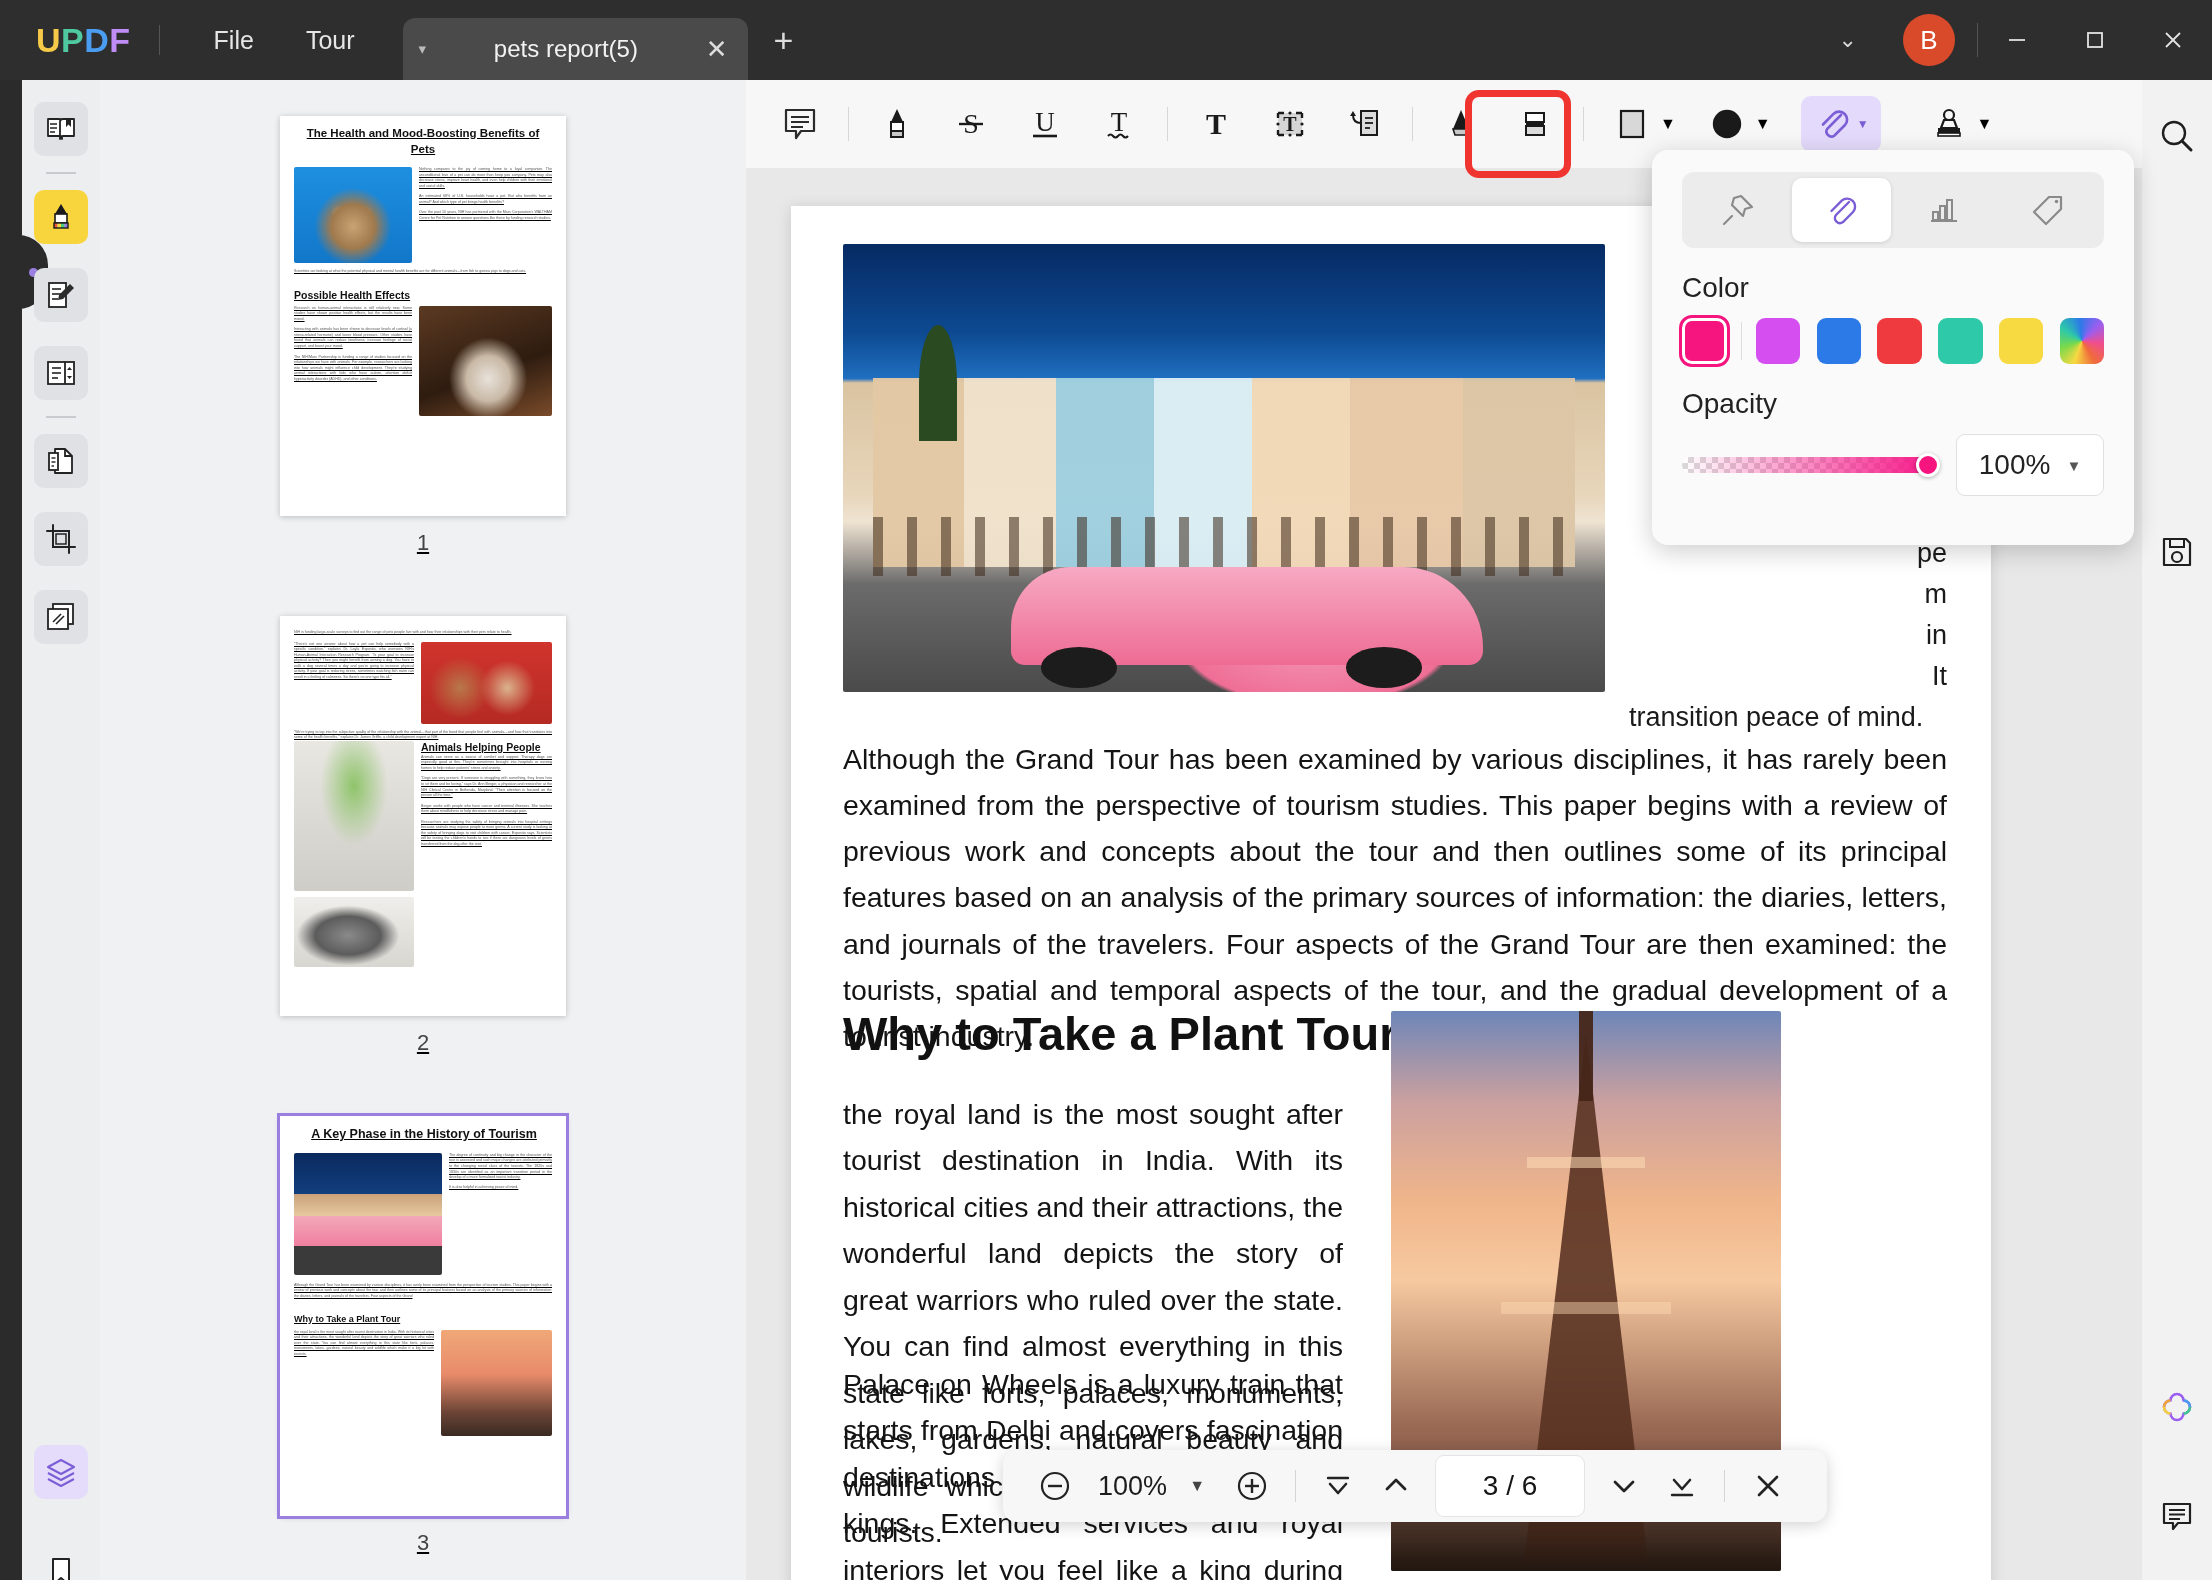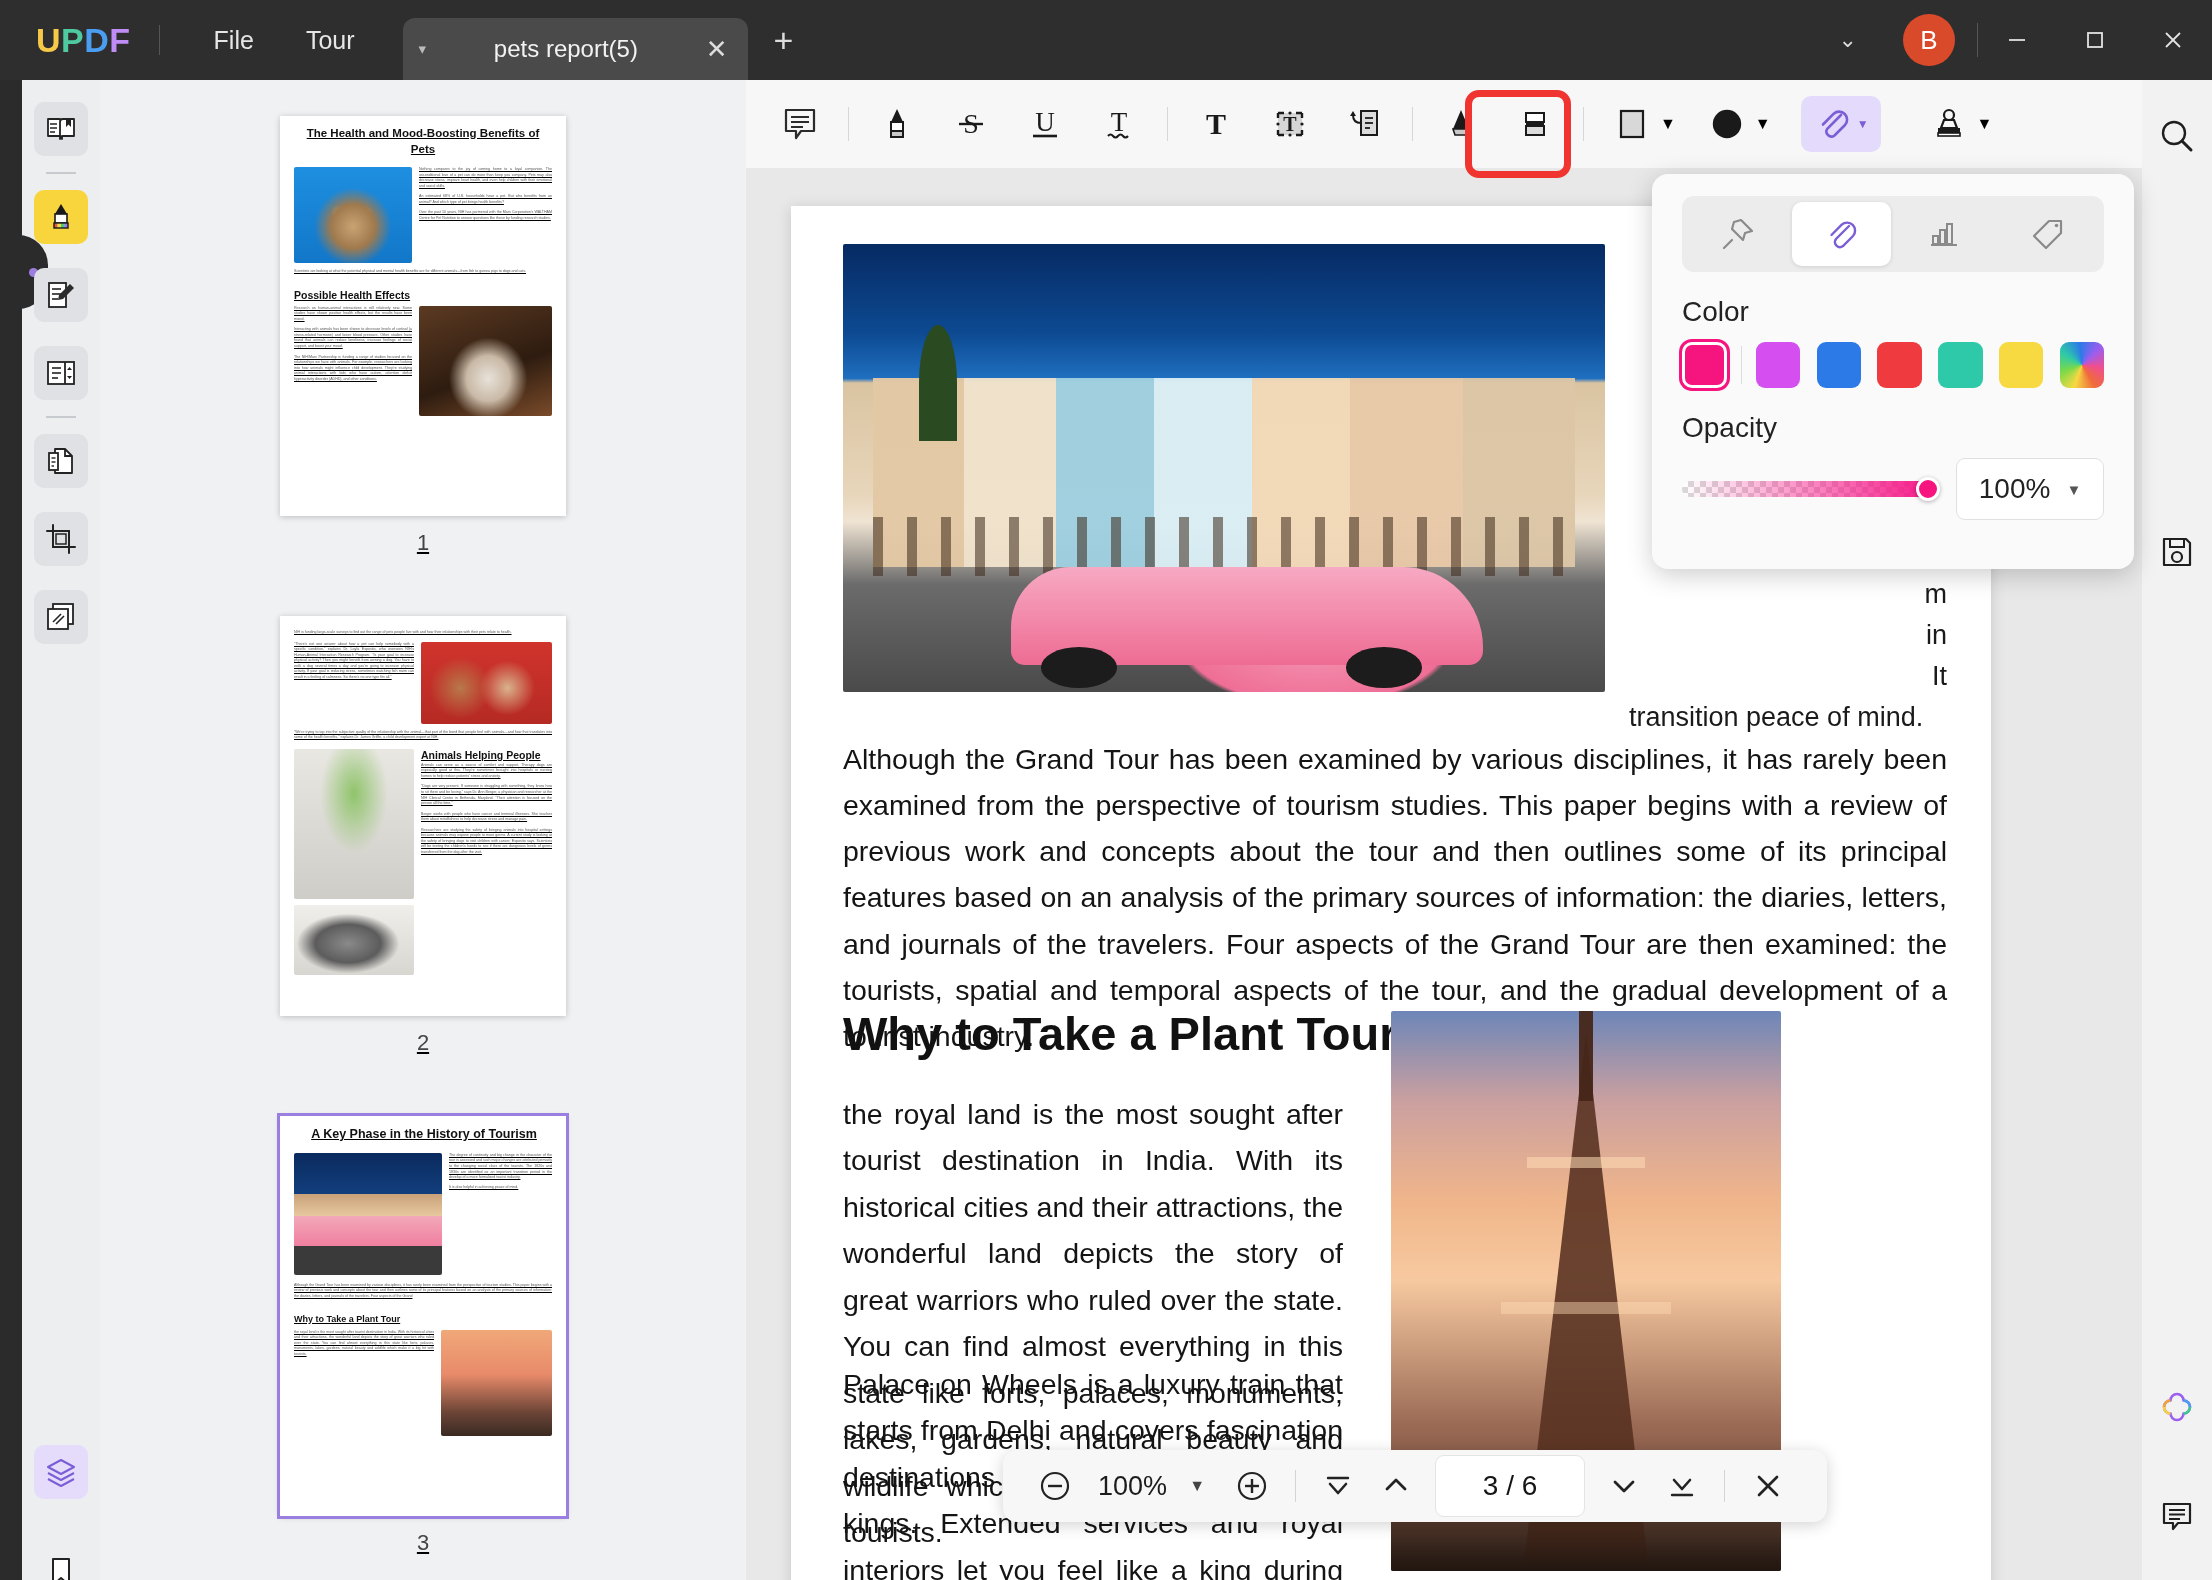--- a/index.html
+++ b/index.html
@@ -139,21 +139,21 @@
     font-size:28.5px; line-height:1.62; color:#141414; text-align:justify;
   }
   .pg-h1 { position:absolute; left:52px; font-size:47px; font-weight:bold; color:#111; }
   .pg-col { position:absolute; left:52px; width:500px;
             font-size:28.5px; line-height:1.63; color:#141414; text-align:justify; }
   .pg-eiffel { position:absolute; left:600px; width:390px; height:560px;
                overflow:hidden; border-radius:2px; }
 
   
   .popup {
-    position:absolute; left:1652px; top:174px; width:482px; height:395px;
+    position:absolute; left:1652px; top:150px; width:482px; height:395px;
     background:#fafafa; border-radius:16px;
     box-shadow:0 6px 26px rgba(0,0,0,.2); z-index:60; padding:22px 30px;
   }
   .pop-tabs {
     background:#ececec; border-radius:12px; height:76px;
     display:flex; align-items:center; padding:6px; gap:4px;
   }
   .pop-tab {
     flex:1; height:64px; border-radius:10px;
     display:flex; align-items:center; justify-content:center;
@@ -398,21 +398,21 @@
       <div class="t-row" style="margin-top:6px;">
         <div class="t-body" style="width:120px;padding:0;">
           <div>"There's not one answer about how a pet can help somebody with a specific condition," explains Dr. Layla Esposito, who oversees NIH's Human-Animal Interaction Research Program. "Is your goal to increase physical activity? Then you might benefit from owning a dog. You have to walk a dog several times a day and you're going to increase physical activity. If your goal is reducing stress, sometimes watching fish swim can result in a feeling of calmness. So there's no one type fits all."</div>
         </div>
         <div class="t-img" style="flex:1;height:82px;background:
                radial-gradient(circle at 30% 56%, #b8784a 0%, rgba(184,120,74,0) 30%),
                radial-gradient(circle at 66% 56%, #d9b38c 0%, rgba(217,179,140,0) 28%),
                linear-gradient(#d0342c,#b52a24);"></div>
       </div>
       <div class="t-body" style="margin-top:6px;">"We're trying to tap into the subjective quality of the relationship with the animal—that part of the bond that people feel with animals—and how that translates into some of the health benefits," explains Dr. James Griffin, a child development expert at NIH.</div>
-      <div class="t-row" style="margin-top:8px;">
+      <div class="t-row" style="margin-top:0;">
         <div class="t-img" style="width:120px;height:150px;background:
                radial-gradient(ellipse at 50% 30%, #8fc46a 0%, rgba(143,196,106,0) 40%),
                linear-gradient(#e9e7e2,#cfcdc8);"></div>
         <div style="flex:1;">
           <div class="t-h2" style="padding:0 0 2px 0;">Animals Helping People</div>
           <div class="t-body" style="padding:0;">
             <div>Animals can serve as a source of comfort and support. Therapy dogs are especially good at this. They're sometimes brought into hospitals or nursing homes to help reduce patients' stress and anxiety.</div>
             <div style="height:5px"></div>
             <div>"Dogs are very present. If someone is struggling with something, they know how to sit there and be loving," says Dr. Ann Berger, a physician and researcher at the NIH Clinical Center in Bethesda, Maryland. "Their attention is focused on the person all the time."</div>
             <div style="height:5px"></div>

